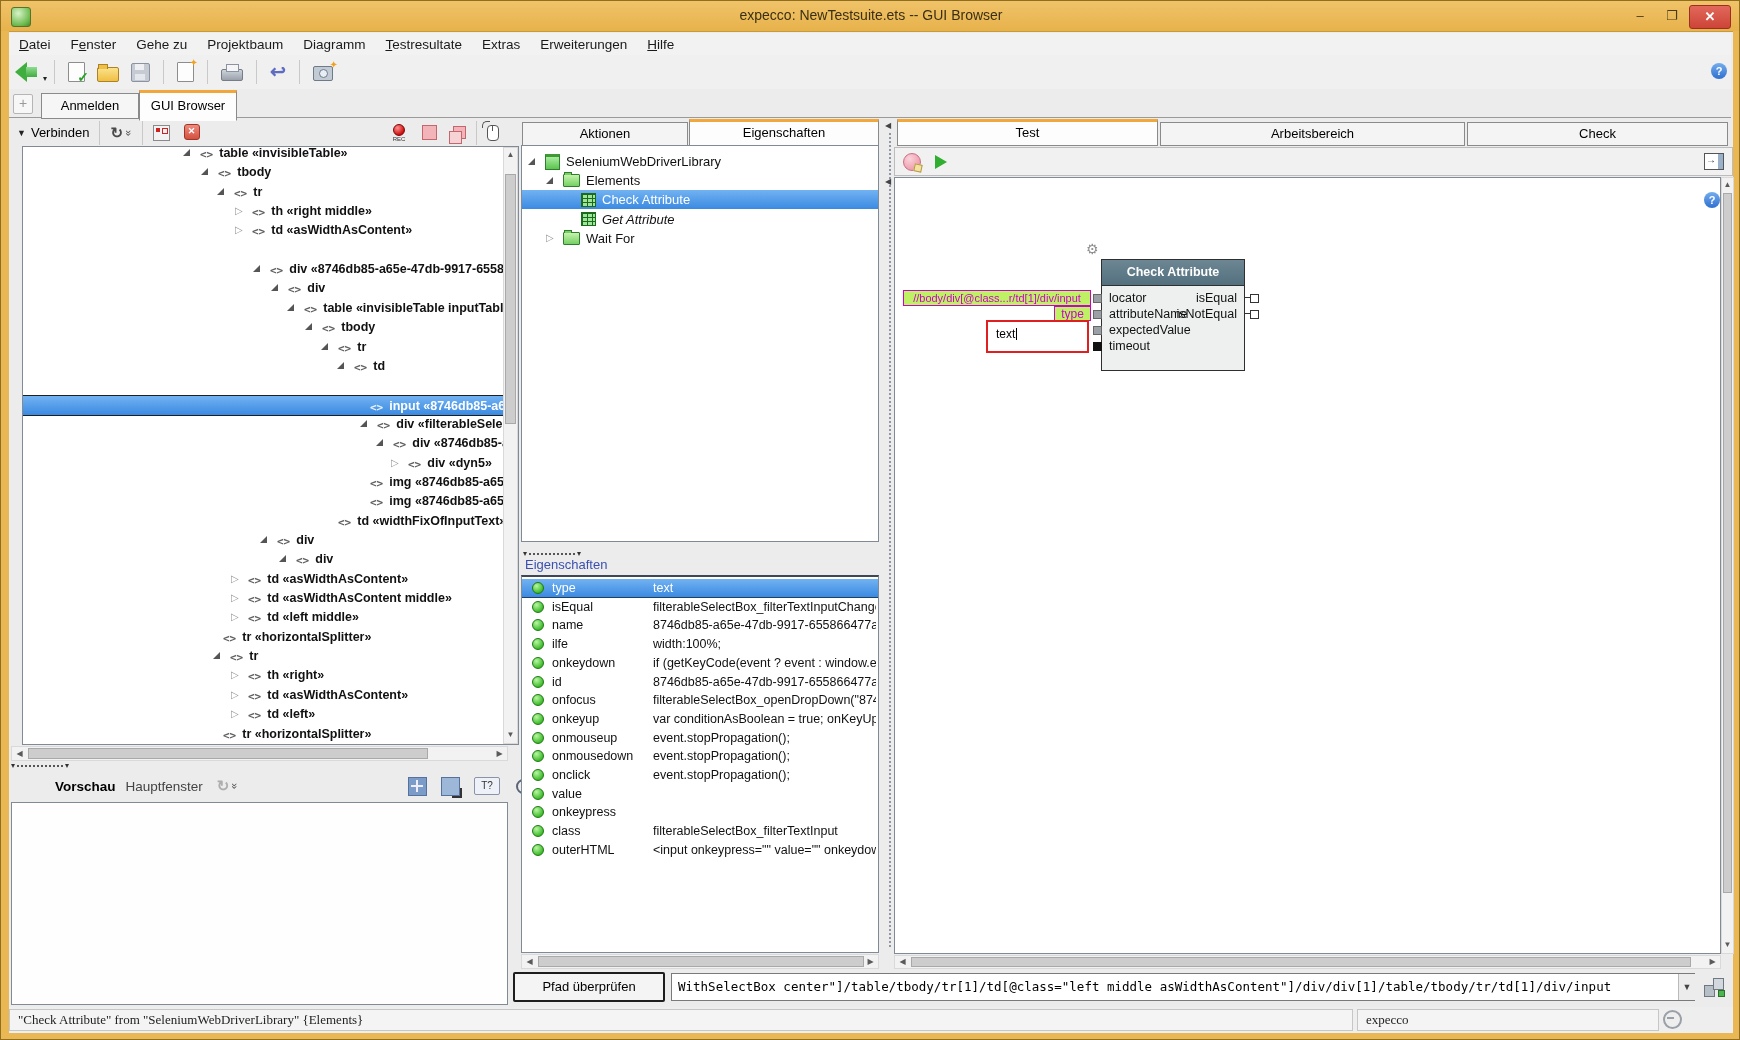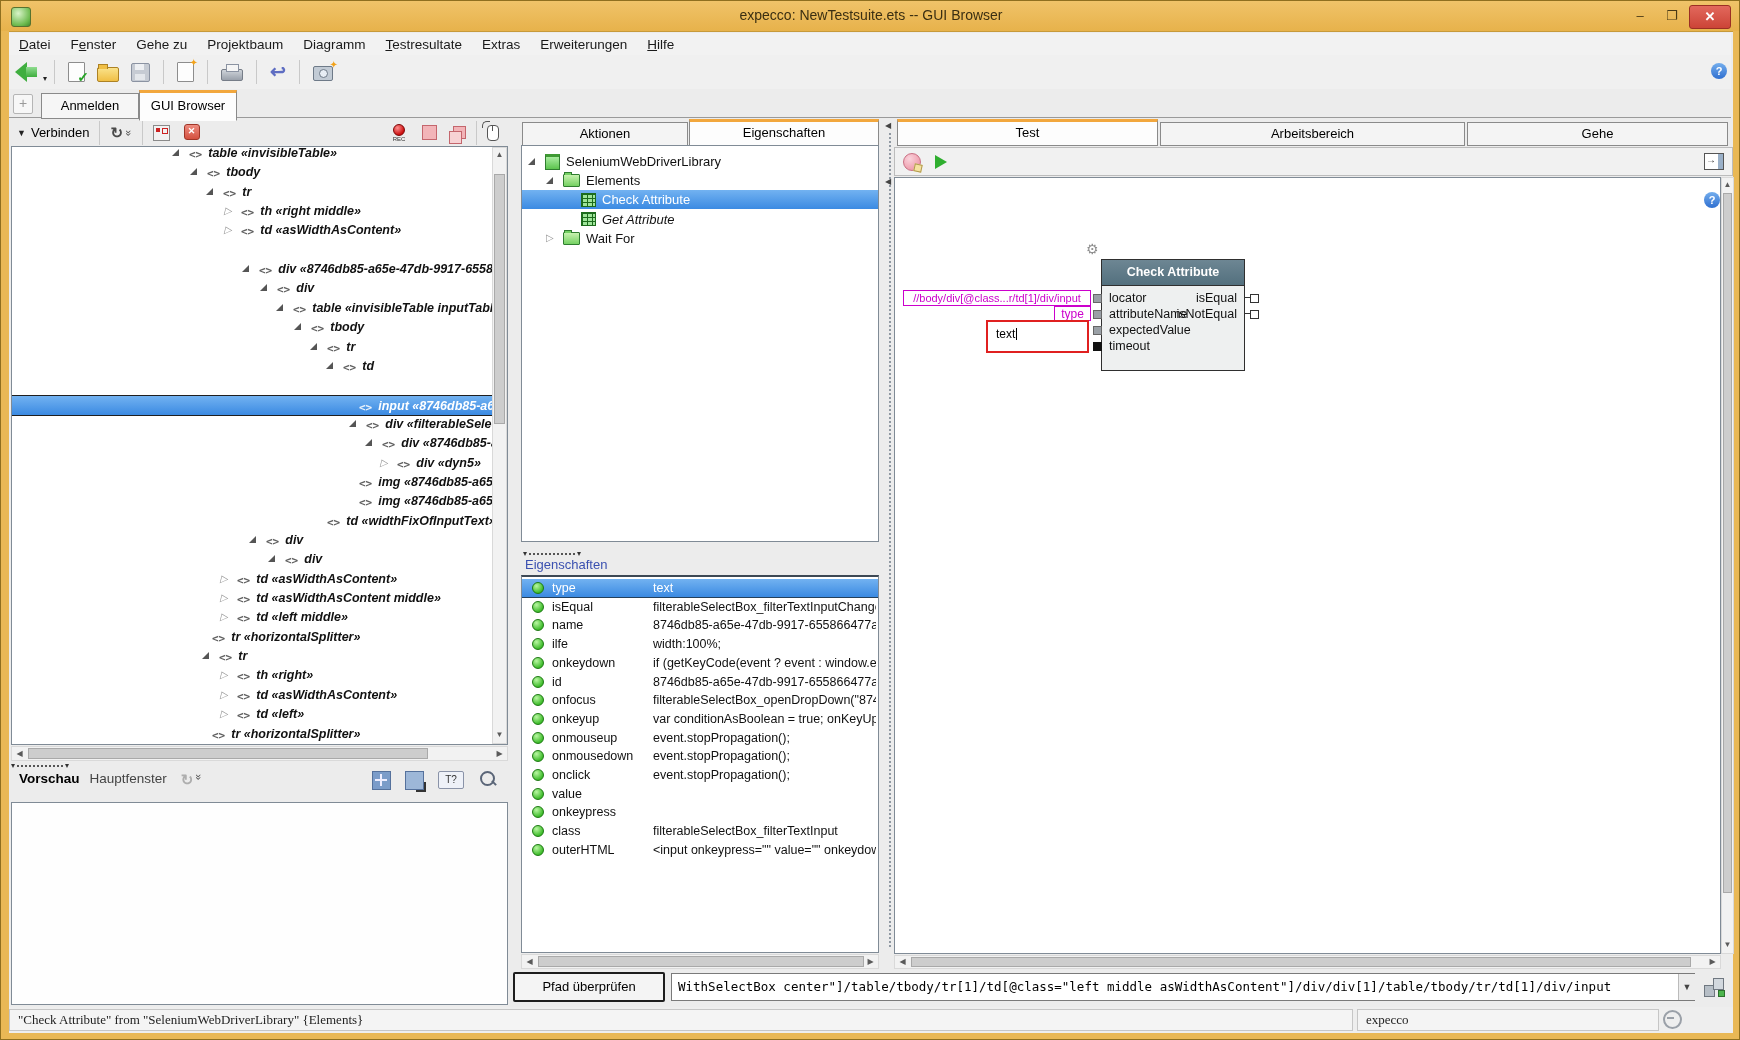--- a/index.html
+++ b/index.html
@@ -74,37 +74,37 @@
   .ic-rec .dot{display:block;width:10px;height:10px;margin:0 auto;border-radius:50%;
         background:radial-gradient(circle at 35% 30%,#ff8f8f,#cc0f0f 70%);border:1px solid #7d0606;}
   .ic-rec .lbl{display:block;font-size:6px;color:#333;letter-spacing:0;}
   .ic-stop{width:13px;height:13px;background:#f2b4b8;border:1px solid #c4666d;}
   .ic-copy{width:11px;height:11px;background:#f2b4b8;border:1px solid #c4666d;position:relative;margin-left:4px;}
   .ic-copy::before{content:"";position:absolute;left:-5px;top:4px;width:11px;height:11px;background:#f7d2d4;border:1px solid #c4666d;}
   .ic-mouse{width:10px;height:14px;border:1px solid #555;border-radius:4px;position:relative;background:#fff;}
   .ic-mouse::before{content:"";position:absolute;left:4px;top:0;width:1px;height:5px;background:#555;}
   .ic-mouse::after{content:"";position:absolute;left:-6px;top:-5px;width:7px;height:6px;border-left:1px solid #555;border-top:1px solid #555;border-radius:5px 0 0 0;}
   
-  #lp-tree{left:10px;top:145px;width:497px;height:599px;font-style:italic;}
+  #lp-tree{left:21px;top:145px;width:497px;height:599px;}
   #lp-tree-rows{position:absolute;left:0;top:0;right:15px;bottom:0;overflow:hidden;}
   .trow{position:absolute;left:0;width:100%;height:19px;display:flex;align-items:center;white-space:nowrap;overflow:hidden;}
   .tpad{flex:none;display:inline-block;height:1px;}
   .tslot{flex:none;width:17px;display:inline-flex;align-items:center;}
   .exp-o::before{content:"";width:0;height:0;border-bottom:7px solid #555;border-left:7px solid transparent;}
   .exp-c{color:#979797;font-size:10px;line-height:10px;}
   .ang{flex:none;}
   .ang::before{content:"<>";font:bold 11px "DejaVu Sans Mono",monospace;color:#5f5f5f;}
   .tlab{margin-left:6px;font-weight:bold;font-size:12.5px;color:#111;}
   .trow.sel{background:linear-gradient(#72b2f1,#3b8ae2);border-top:1px solid #1f1f1f;border-bottom:1px solid #1f1f1f;}
   .trow.sel .tlab{color:#fff;}
   .trow.sel .ang::before{color:#eaf2fb;}
   
   .split-h{position:absolute;height:9px;font-size:8px;color:#333;line-height:9px;white-space:nowrap;overflow:hidden;}
   .split-h .dots{display:inline-block;width:46px;border-top:2px dotted #555;vertical-align:middle;margin:0 2px;}
-  .prevbar{position:absolute;left:8px;top:770px;width:500px;height:30px;display:flex;align-items:flex-start;font-size:13.5px;}
+  .prevbar{position:absolute;left:8px;top:770px;width:500px;height:30px;display:flex;align-items:center;font-size:13.5px;padding-left:36px;}
   .prev-tab{margin-left:10px;}
   .prev-tab.on{font-weight:bold;}
   .ic-refresh.dis{color:#aeaeae;}
   .ic-move{width:17px;height:17px;background:#7b9cc9;border:1px solid #55719c;position:relative;}
   .ic-move::before{content:"";position:absolute;left:7px;top:2px;width:2px;height:12px;background:#eef;}
   .ic-move::after{content:"";position:absolute;left:2px;top:7px;width:12px;height:2px;background:#eef;}
   .ic-selrect{width:17px;height:17px;background:#9db7d8;border:1px solid #55719c;position:relative;}
   .ic-selrect::before{content:"";position:absolute;right:-3px;bottom:-3px;width:8px;height:8px;border-right:2px solid #333;border-bottom:2px solid #333;}
   .ic-tq{min-width:20px;height:16px;border:1px solid #8a93a8;background:#eef1f8;font-size:10px;text-align:center;line-height:16px;color:#333;border-radius:2px;padding:0 2px;}
   .ic-mag{width:11px;height:11px;border:2px solid #5a6577;border-radius:50%;position:relative;}
@@ -144,21 +144,21 @@
   .gear{position:absolute;left:1085px;top:240px;font-size:14px;color:#8f8f8f;}
   .block{position:absolute;left:1100px;top:258px;width:144px;height:112px;background:#eef0f0;border:1.5px solid #2f2f2f;box-sizing:border-box;}
   .bk-head{height:25px;background:linear-gradient(#6d8693,#53707e);color:#fff;font-size:12.5px;font-weight:bold;
       text-align:center;line-height:25px;border-bottom:1.5px solid #2f2f2f;}
   .bkin{position:absolute;left:7px;font-size:12.5px;color:#111;height:16px;line-height:16px;}
   .bkout{position:absolute;right:7px;font-size:12.5px;color:#111;height:16px;line-height:16px;}
   .ipin{position:absolute;width:7px;height:7px;background:#9aa0a6;border:1px solid #666;}
   .ipin.dark{background:#111;border-color:#111;}
   .opin{position:absolute;width:7px;height:7px;background:#fff;border:1px solid #333;}
   .oline{position:absolute;width:5px;height:1px;background:#333;}
-  .vbox{position:absolute;border:1px solid #cc00cc;background:#ffffff;color:#cc00cc;font-size:11px;
+  .vbox{position:absolute;border:1px solid #cc00cc;background:#bef264;color:#cc00cc;font-size:11px;
       text-align:center;white-space:nowrap;overflow:hidden;box-sizing:border-box;}
   .vbox-red{position:absolute;border:2px solid #e02020;background:#fff;box-sizing:border-box;font-size:12px;color:#000;}
   .caret{display:inline-block;width:1px;height:12px;background:#000;vertical-align:-2px;margin-left:1px;}
   
   .path-btn{position:absolute;left:512px;top:971px;width:152px;height:30px;border:2px solid #1d1d1d;border-radius:2px;
       background:#f4f4f4;font-size:13px;text-align:center;line-height:26px;box-sizing:border-box;}
   .path-field{position:absolute;left:670px;top:972px;width:1024px;height:28px;border:1px solid #7a7a7a;background:#fff;
       box-sizing:border-box;font:12.5px "DejaVu Sans Mono",monospace;line-height:26px;padding:0 20px 0 6px;
       white-space:nowrap;overflow:hidden;}
   .path-drop{position:absolute;left:1677px;top:973px;width:16px;height:26px;background:#ececec;border-left:1px solid #bbb;
@@ -585,21 +585,21 @@
 
   <div class="vsplit">
     <span class="ar" style="top:2px">◀</span>
     <div class="line"></div>
     <span class="ar" style="top:58px">◀</span>
   </div>
 
   <div id="rtabs">
       <div class="ptab on" style="left: 896px; top: 118px; width: 261px;">Test</div>
       <div class="ptab off" style="left: 1159px; top: 121px; width: 305px;">Arbeitsbereich</div>
-      <div class="ptab off" style="left: 1466px; top: 121px; width: 261px;">Gehe</div>
+      <div class="ptab off" style="left: 1466px; top: 121px; width: 261px;">Check</div>
     </div>
   <div class="rtb">
     <span class="ic-pink"></span>
     <span class="ic-play"></span>
     <span class="ic-panel"></span>
   </div>
   <div class="panelbox" style="left:893px;top:176px;width:827px;height:777px">
     <div class="abs help-circle" style="left:809px;top:14px">?</div>
   </div>
   <div class="gear" style="left: 1085px; top: 240px;">⚙</div>

